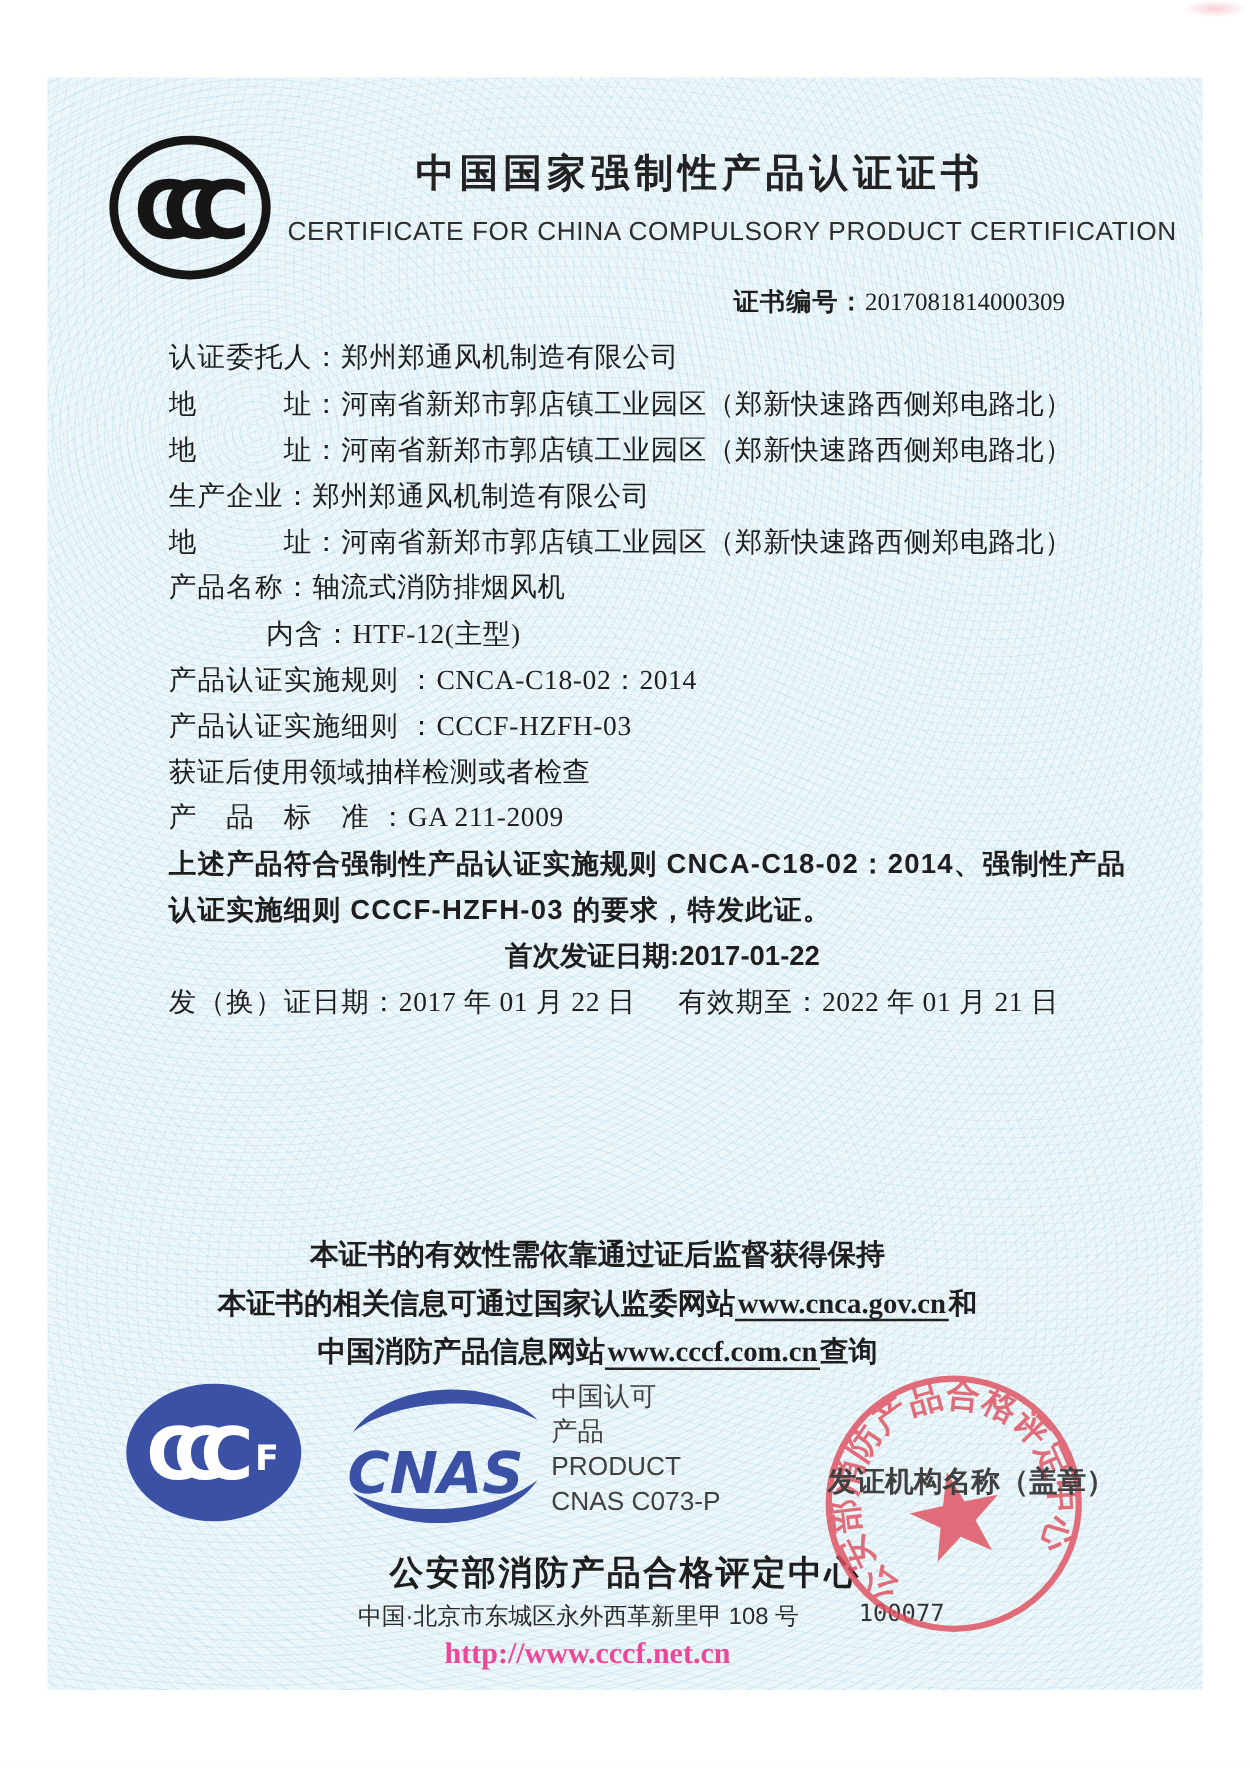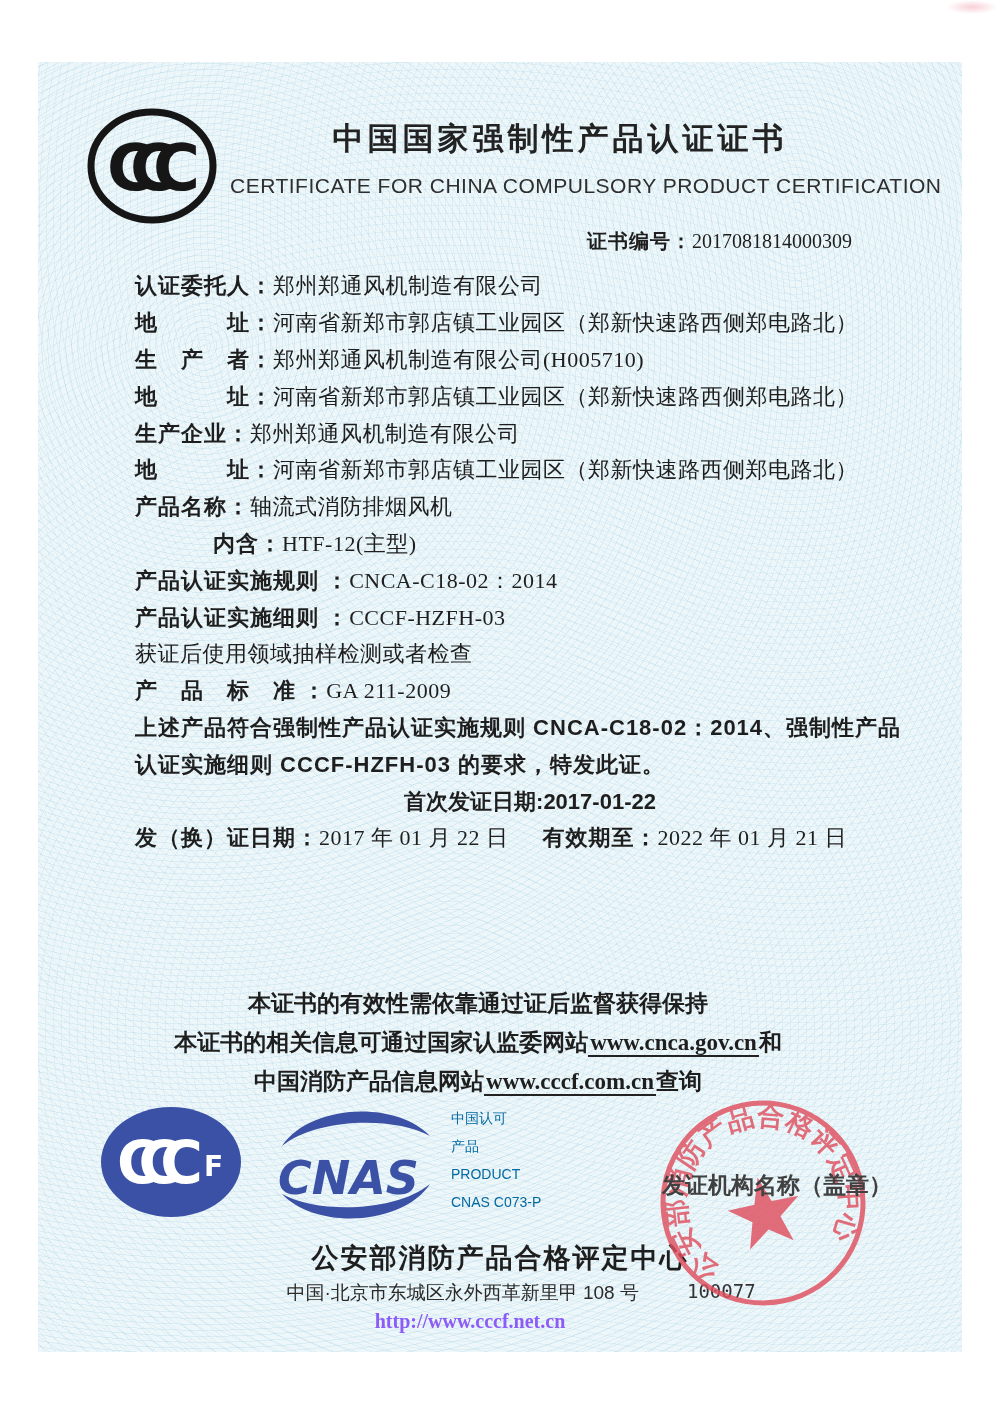--- a/index.html
+++ b/index.html
@@ -19,44 +19,44 @@
   .ccc-logo{position:absolute;left:85px;top:106px;}
   .titleblock{position:absolute;left:230px;top:118px;width:660px;text-align:center;}
   .title{font-size:31px;font-weight:700;letter-spacing:4px;color:#222;}
   .subtitle{margin-top:14px;font-size:21px;font-weight:500;letter-spacing:.5px;color:#2e2e2e;white-space:nowrap;}
   .certno{position:absolute;left:0;top:228px;width:852px;text-align:right;font-size:20px;}
   .certno .lab{font-weight:700;letter-spacing:1px;}
   .certno .num{font-family:"Liberation Serif",serif;}
   
   .rows{position:absolute;left:135px;top:268px;width:790px;}
   .row{height:36.8px;display:flex;align-items:center;font-size:22px;white-space:nowrap;}
-  .row .lab{font-weight:700;letter-spacing:1px;}
+  .row .lab{font-weight:400;letter-spacing:1px;}
   .row .val{font-family:"Liberation Serif",serif;font-weight:400;letter-spacing:.5px;}
   .row.indent{padding-left:78px;align-items:center;}
   .row.stmt{font-weight:700;letter-spacing:1px;}
   .row.center{justify-content:center;font-weight:700;}
   .row.dates .gap{width:34px;}
   
   .notice{position:absolute;left:0;top:984px;width:956px;text-align:center;
           font-size:23px;font-weight:600;line-height:39px;}
   .notice .url{font-family:"Liberation Serif",serif;font-weight:600;border-bottom:2px solid #222;padding:0 2px;}
   
   .cccf-logo{position:absolute;left:100px;top:1106px;}
   .cnas-logo{position:absolute;left:276px;top:1100px;}
-  .accred{position:absolute;left:451px;top:1104px;font-size:14px;line-height:28px;color:#0369a1;}
+  .accred{position:absolute;left:441px;top:1104px;font-size:21px;line-height:28px;color:#404040;}
   .seal-caption{position:absolute;left:662px;top:1170px;font-size:23px;font-weight:600;z-index:3;color:#404040;}
   .seal{position:absolute;left:648px;top:1088px;opacity:.82;transform:rotate(-12deg);z-index:2;}
   
   .org{position:absolute;left:0;top:1240px;width:1000px;text-align:center;
        font-size:27px;font-weight:700;letter-spacing:2px;}
   .addr{position:absolute;left:0;top:1280px;width:970px;display:flex;justify-content:center;
         gap:48px;font-size:19px;font-weight:500;color:#2a2a2a;margin-left:36px;}
   .addr .post{font-family:"DejaVu Sans Mono",monospace;font-weight:400;color:#333;}
   .site{position:absolute;left:0;top:1310px;width:940px;text-align:center;
-        font-family:"Liberation Serif",serif;font-size:20px;font-weight:700;color:#8b5cf6;}
+        font-family:"Liberation Serif",serif;font-size:24px;font-weight:700;color:#ec4899;}
 </style>
 </head>
 <body>
 
 <div class="page">
   <div class="panel"></div>
   <div class="remnant"></div>
 
   <svg class="ccc-logo" width="134" height="120" viewBox="0 0 134 120">
     <ellipse cx="67" cy="60" rx="61" ry="54" fill="none" stroke="#161616" stroke-width="7"></ellipse>
@@ -73,24 +73,20 @@
   </div>
 
   <div class="rows">
     <div class="row">
         <span class="lab">认证委托人：</span>
         <span class="val">郑州郑通风机制造有限公司</span>
       </div>
     <div class="row">
         <span class="lab">地　　　址：</span>
         <span class="val">河南省新郑市郭店镇工业园区（郑新快速路西侧郑电路北）</span>
-      </div>
-    <div class="row">
-        <span class="lab">生　产　者：</span>
-        <span class="val">郑州郑通风机制造有限公司(H005710)</span>
       </div>
     <div class="row">
         <span class="lab">地　　　址：</span>
         <span class="val">河南省新郑市郭店镇工业园区（郑新快速路西侧郑电路北）</span>
       </div>
     <div class="row">
         <span class="lab">生产企业：</span>
         <span class="val">郑州郑通风机制造有限公司</span>
       </div>
     <div class="row">

